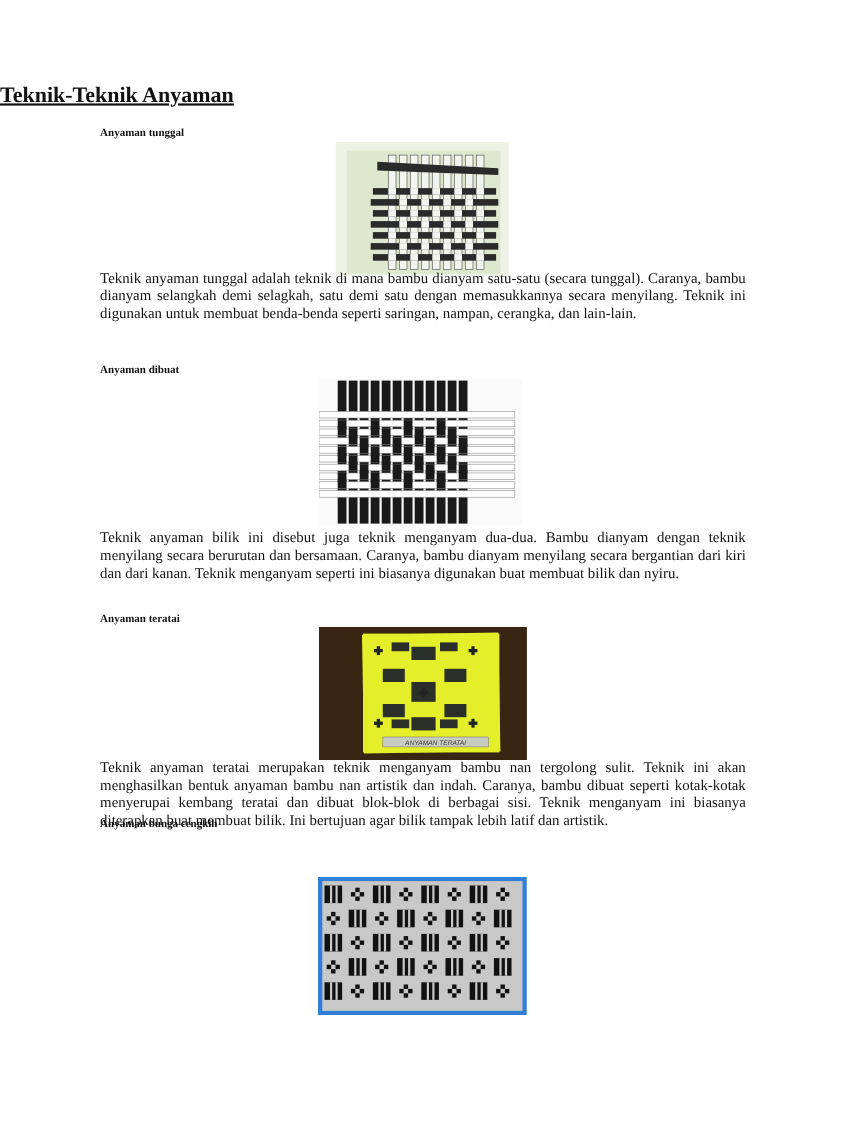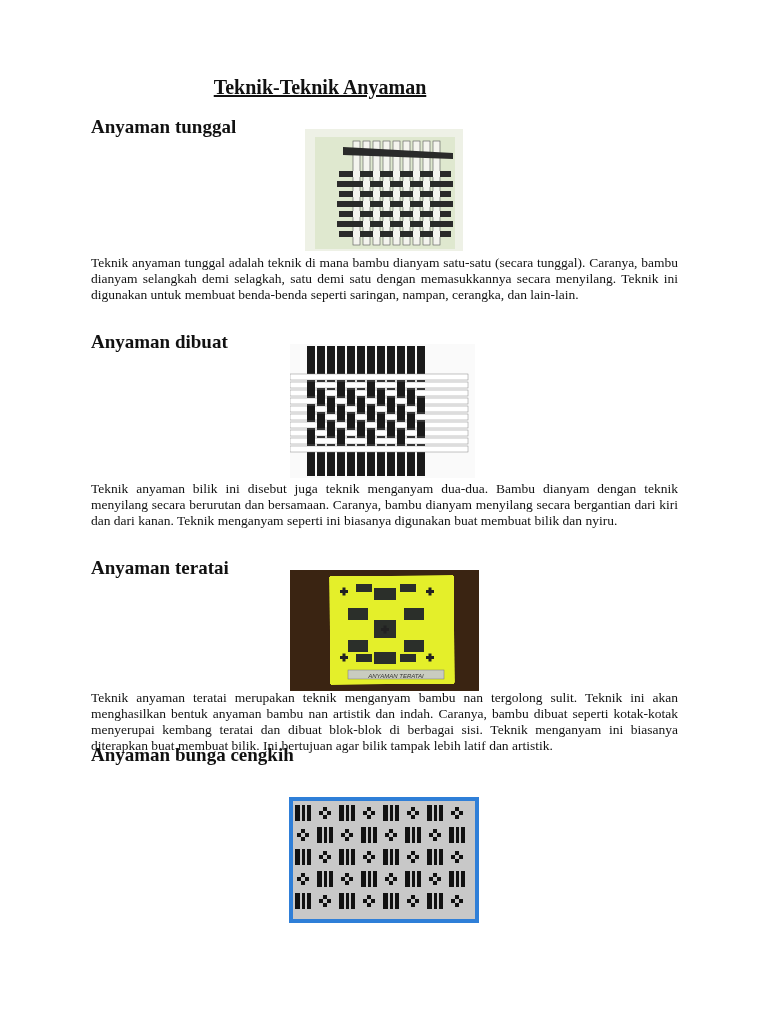--- a/index.html
+++ b/index.html
@@ -1,20 +1,20 @@
 <!DOCTYPE html>
 <html><head>
 <meta charset="utf-8">
 <style>
   html, body { margin:0; padding:0; background:#ffffff; }
   body { width:768px; height:1024px; position:relative; overflow:hidden;
          font-family:"Liberation Serif", serif; color:#111; }
-  .title { position:absolute; left:0; width:640px; top:76px; text-align:center;
+  .title { position:absolute; left:0; width:640px; top:76px; 
            font-size:20px; font-weight:bold; text-decoration:underline; }
-  .heading { position:absolute; left:91px; font-size:19px; font-weight:bold; }
+  .heading { position:absolute; left:91px; font-size:10px; font-weight:bold; }
   .para { position:absolute; left:91px; width:587px; font-size:13.5px;
           line-height:16px; text-align:justify; }
   .fig { position:absolute; overflow:hidden; }
   svg { display:block; }
 </style>
 </head>
 <body>
 
 <div>
 
@@ -76,21 +76,21 @@
           <rect x="98" y="92" width="7" height="6"></rect>
           <rect x="118" y="92" width="7" height="6"></rect>
         <rect x="48" y="102" width="7" height="6"></rect>
           <rect x="68" y="102" width="7" height="6"></rect>
           <rect x="88" y="102" width="7" height="6"></rect>
           <rect x="108" y="102" width="7" height="6"></rect>
           <rect x="128" y="102" width="7" height="6"></rect>
       </g>
     </svg>
   </div>
-  <div class="para" style="top:255px">Teknik anyaman tunggal adalah teknik di mana bambu dianyam satu-satu (secara tunggal). Caranya, bambu dianyam selangkah demi selagkah, satu demi satu dengan memasukkannya secara menyilang. Teknik ini digunakan untuk membuat benda-benda seperti saringan, nampan, cerangka, dan lain-lain.</div>
+  <div class="para" style="top:245px">Teknik anyaman tunggal adalah teknik di mana bambu dianyam satu-satu (secara tunggal). Caranya, bambu dianyam selangkah demi selagkah, satu demi satu dengan memasukkannya secara menyilang. Teknik ini digunakan untuk membuat benda-benda seperti saringan, nampan, cerangka, dan lain-lain.</div>
 
   <div class="heading" style="top:331px">Anyaman dibuat</div>
   <div class="fig" style="left:290px;top:344px;width:185px;height:134px;">
     <svg width="185" height="134">
       <rect width="185" height="134" fill="#fafafa"></rect>
       <g fill="#1a1a1a">
         <rect x="17" y="2" width="8" height="130"></rect>
           <rect x="27" y="2" width="8" height="130"></rect>
         <rect x="37" y="2" width="8" height="130"></rect>
           <rect x="47" y="2" width="8" height="130"></rect>

